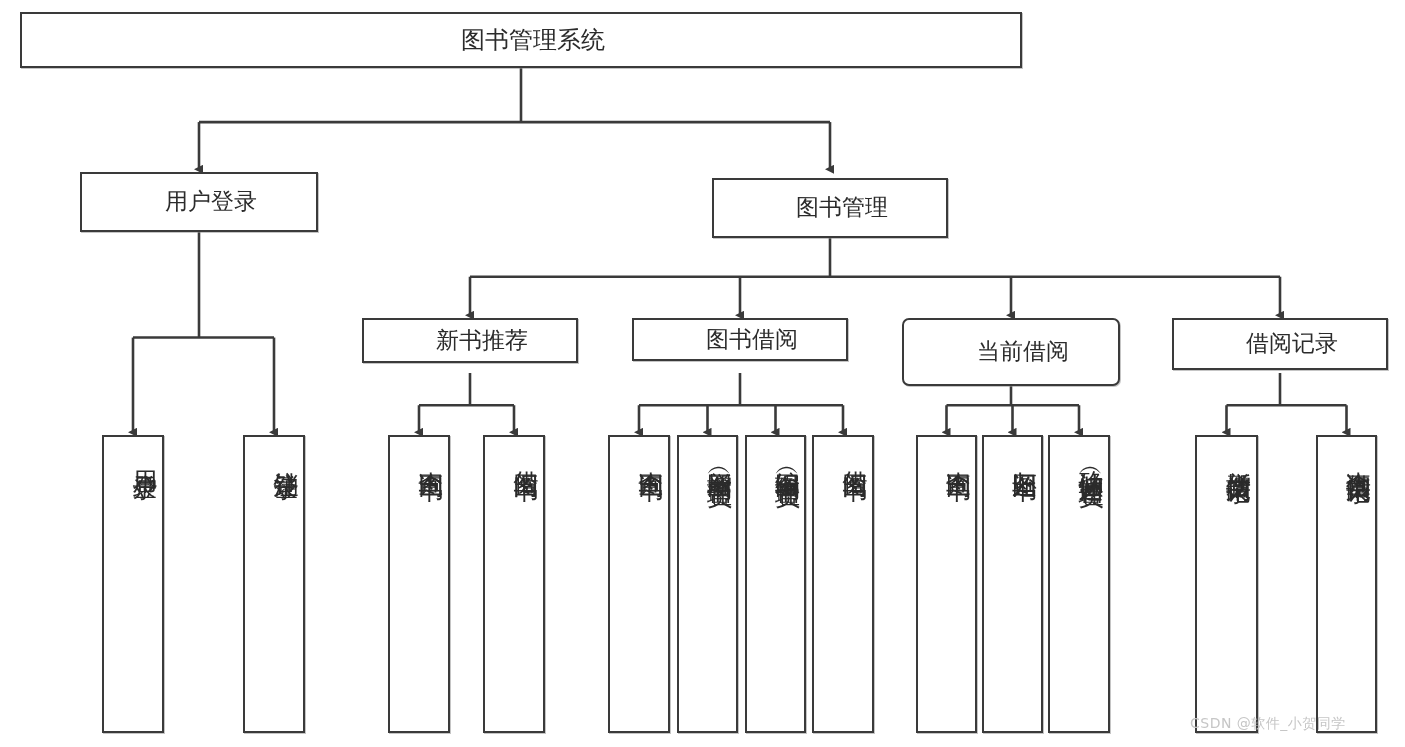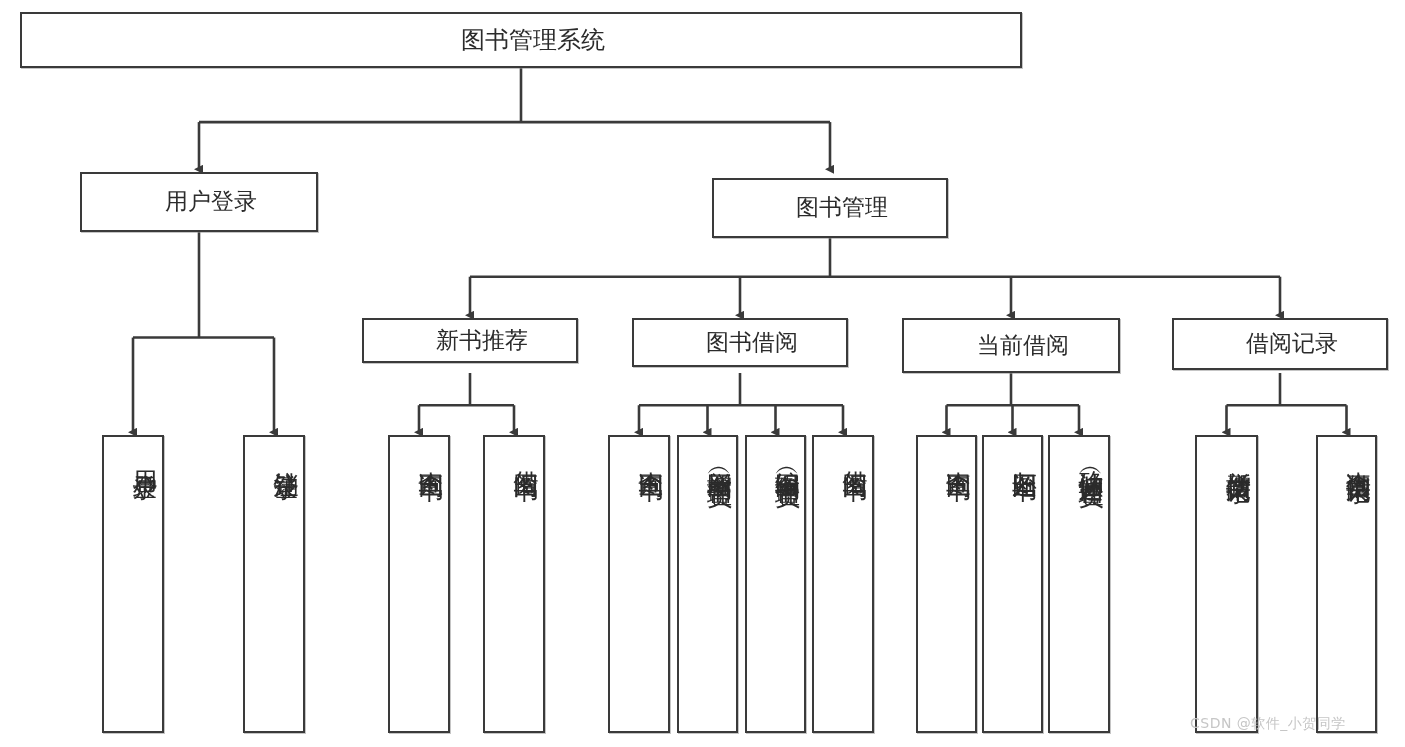--- a/index.html
+++ b/index.html
@@ -123,24 +123,24 @@
       </div>
       <div class="node horiz" style="left: 80px; top: 172px; width: 238px; height: 60px;">
         <span class="lbl">用户登录</span>
       </div>
       <div class="node horiz" style="left: 712px; top: 172px; width: 236px; height: 60px; margin-top: 6px;">
         <span class="lbl">图书管理</span>
       </div>
       <div class="node horiz" style="left: 362px; top: 318px; width: 216px; height: 45px;">
         <span class="lbl">新书推荐</span>
       </div>
-      <div class="node horiz" style="left: 632px; top: 318px; width: 216px; height: 49px;">
+      <div class="node horiz" style="left: 632px; top: 318px; width: 216px; height: 43px;">
         <span class="lbl">图书借阅</span>
       </div>
-      <div class="node horiz" style="left: 902px; top: 318px; width: 218px; height: 55px;">
+      <div class="node horiz" style="left: 902px; top: 318px; width: 218px; height: 68px; border-radius: 7px;">
         <span class="lbl">当前借阅</span>
       </div>
       <div class="node horiz" style="left: 1172px; top: 318px; width: 216px; height: 52px;">
         <span class="lbl">借阅记录</span>
       </div>
       <div class="node vert" style="left: 102px; top: 435px; width: 62px; height: 298px;">
         <span class="lbl">用户登录</span>
       </div>
       <div class="node vert" style="left: 243px; top: 435px; width: 62px; height: 298px;">
         <span class="lbl">注销登录</span>

